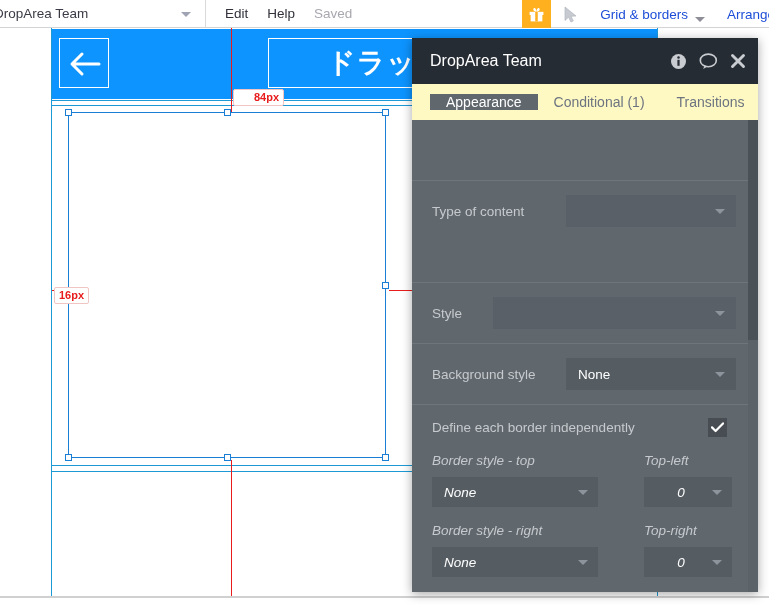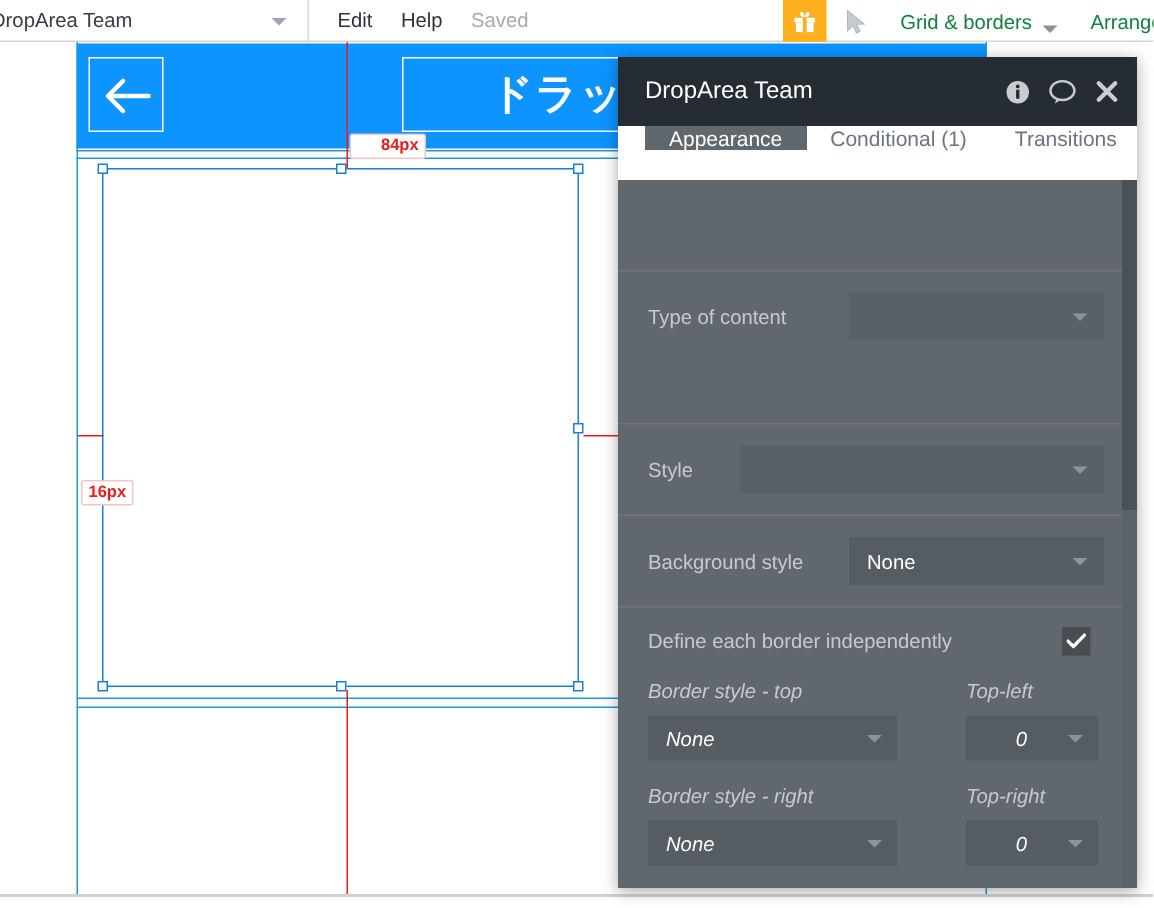--- a/index.html
+++ b/index.html
@@ -46,21 +46,21 @@
   .topbar-right {
     position: absolute; right: 0; top: 0; height: 28px;
     display: flex; align-items: center;
   }
   .gift-box {
     width: 29px; height: 28px; background: #ffb01f;
     display: flex; align-items: center; justify-content: center;
   }
   .cursor-icon { margin-left: 13px; display: flex; align-items: center; }
   .topbar-menu {
-    font-size: 13.5px; color: #15803d; margin-left: 22px;
+    font-size: 13.5px; color: #1d4ed8; margin-left: 22px;
     white-space: nowrap; display: flex; align-items: flex-end; gap: 7px;
   }
   .caret-xs {
     width: 0; height: 0;
     border-left: 5px solid transparent;
     border-right: 5px solid transparent;
     border-top: 5px solid #8e8e99;
   }
 
   
@@ -157,22 +157,22 @@
     display: flex; align-items: center;
     padding: 0 12px 0 18px;
   }
   .dlg-title {
     color: #ffffff; font-size: 16px; flex: 1; white-space: nowrap;
   }
   .dlg-icons { display: flex; align-items: center; gap: 12px; }
   .dlg-icon { cursor: pointer; display: flex; align-items: center; }
 
   .dlg-tabs {
-    height: 36px; background: #ffffff;
-    display: flex; align-items: flex-start;
+    height: 36px; background: #fef9c3;
+    display: flex; align-items: center;
     padding-left: 18px;
   }
   .dlg-tab {
     display: flex; align-items: center;
     padding: 0 16px;
     font-size: 14px; color: #6d7480;
     white-space: nowrap;
   }
   .dlg-tab.active { background: #60676d; color: #ffffff; }
 
@@ -336,21 +336,21 @@
       <div class="handle" style="left:155px; bottom:-4px;"></div>
       <div class="handle" style="left:-4px; bottom:-4px;"></div>
     </div>
 
     <div class="guide-red-v" style="left:231px; top:0px; height:84px;"></div>
     <div class="guide-red-v" style="left:231px; top:432px; height:138px;"></div>
     <div class="guide-red-h" style="left:389px; top:262px; width:45px;"></div>
     <div class="guide-red-h" style="left:52px; top:262px; width:17px;"></div>
 
     <div class="badge-px" style="left:233px; top:61px;padding-left:20px;">84px</div>
-    <div class="badge-px" style="left:54px; top:259px;margin-top:33px;">16px</div>
+    <div class="badge-px" style="left:54px; top:259px;">16px</div>
 
     <div class="canvas-bottom-edge"></div>
   </div>
 
   <div class="dialog">
 
     <div class="dlg-header">
       <span class="dlg-title">DropArea Team</span>
       <div class="dlg-icons">
         <span class="dlg-icon">

